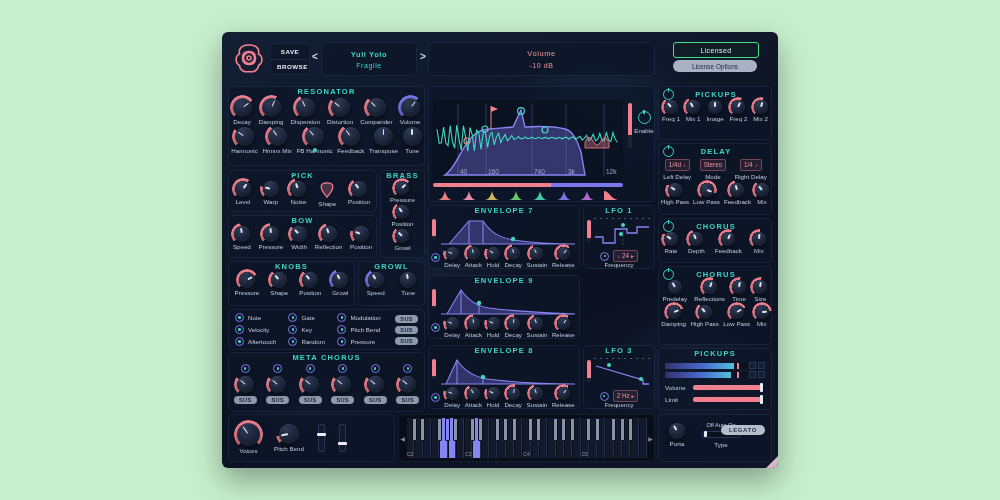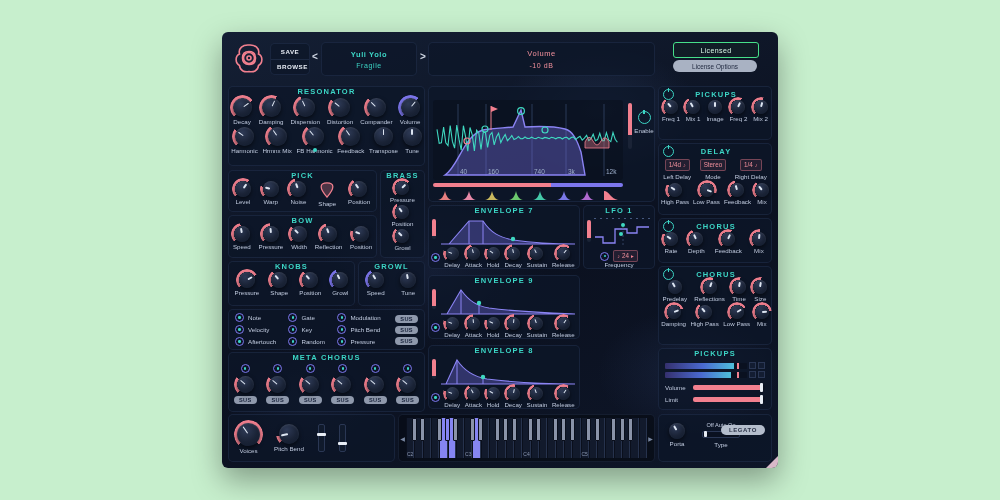--- a/index.html
+++ b/index.html
@@ -937,20 +937,42 @@
       <span class="vbox">
           <span class="ic">♪</span>
           <span>24</span>
           <span class="ic">▸</span>
         </span>
     </div>
     <div class="tinylabel" style="position:absolute;left:0;right:0;top:55px;text-align:center;">Frequency</div>
   </div>
 
 
+  <div class="panel" style="left:361px;top:313px;width:72px;height:64px;">
+    <div class="title">LFO 3</div>
+    <div class="dots" style="position:absolute;left:8px;top:11px;width:58px;"></div>
+    <div class="vslider" style="position:absolute;left:3px;top:14px;height:22px;">
+        <div class="fill" style="height:80%;"></div>
+      </div>
+    <div style="position:absolute;left:9px;top:15px;">
+      <svg width="58" height="26" viewBox="0 0 58 26">
+        <path d="M3,5 L50,19 L50,23 L56,23" fill="none" stroke="#8b84f4" stroke-width="1.3"></path>
+        <circle cx="16" cy="4" r="2" fill="#3fd8c0"></circle>
+          <circle cx="48" cy="18" r="2" fill="#3fd8c0"></circle>
+      </svg>
+    </div>
+    <div style="position:absolute;left:2px;top:44px;right:2px;display:flex;align-items:center;justify-content:center;gap:4px;">
+      <span class="mic"></span>
+      <span class="vbox">
+          <span>2 Hz</span>
+          <span class="ic">▸</span>
+        </span>
+    </div>
+    <div class="tinylabel" style="position:absolute;left:0;right:0;top:55px;text-align:center;">Frequency</div>
+  </div>
 
   <div class="panel" style="left:436px;top:54px;width:114px;height:54px;--s:14px;">
     <div class="fxhead">
         <span class="pwr"></span>
         <span class="title">PICKUPS</span>
         <span style="width:9px;"></span>
       </div>
     <div class="row">
         <div class="kunit">
           <div class="knob">

